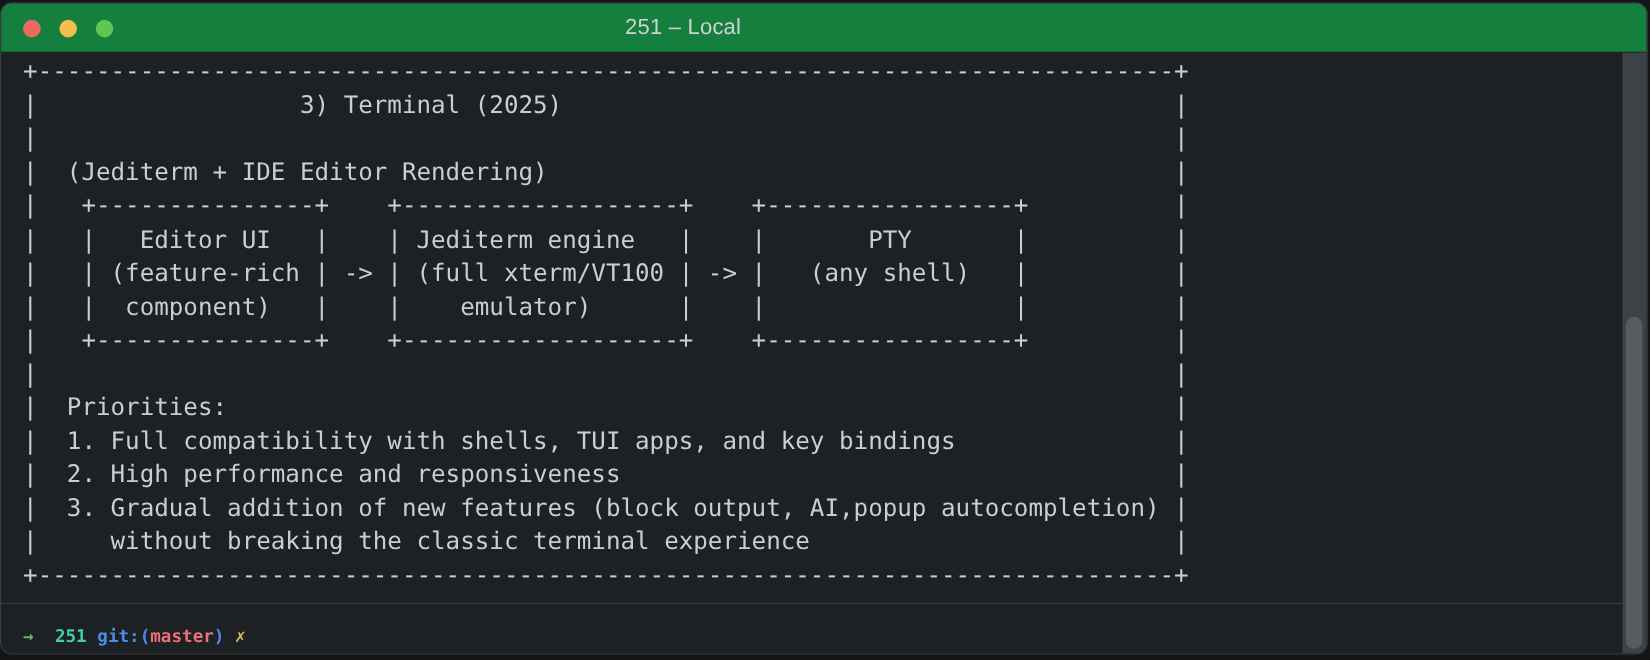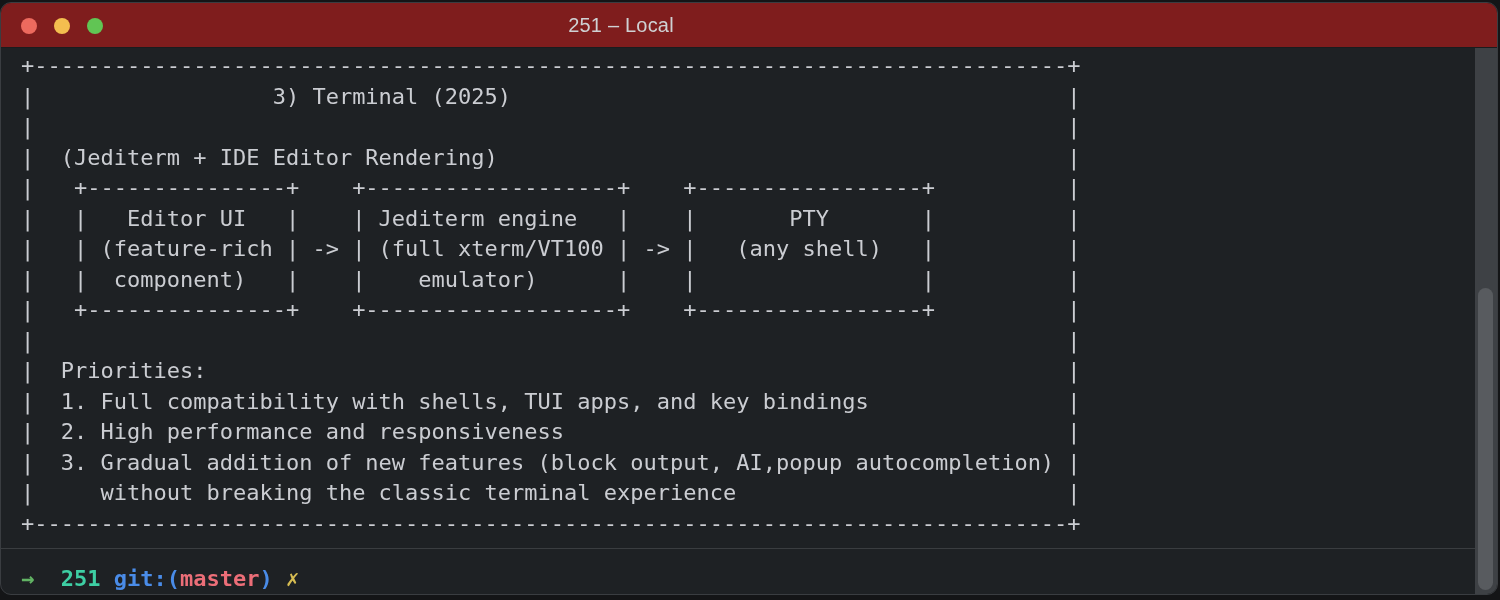--- a/index.html
+++ b/index.html
@@ -7,21 +7,21 @@
     width:1500px;height:600px;position:relative;overflow:hidden;
     background:#141517;
     font-family:"Liberation Sans", sans-serif;
   }
   .window{
     position:absolute;left:0;top:2px;width:1498px;height:593px;
     background:#1e2124;border:1px solid #3a3d41;border-radius:11px;
     overflow:hidden;box-sizing:border-box;
   }
   .titlebar{
-    position:relative;height:44px;background:#7f1d1d;
+    position:relative;height:44px;background:#15803d;
     border-bottom:1px solid #1a1c1e;
   }
   .traffic{position:absolute;top:15px;left:20px;display:flex;gap:17px;}
   .light{width:16px;height:16px;border-radius:50%;}
   .win-title{
     position:absolute;left:620px;top:50%;transform:translate(-50%,-50%);
     color:#cfd1d3;font-size:20px;letter-spacing:.2px;white-space:nowrap;
   }
   .content{
     position:absolute;left:0;top:45px;right:0;height:500px;
@@ -42,21 +42,21 @@
   }
   .separator{
     position:absolute;left:0;right:22px;top:545px;height:1px;background:#3a3d40;
   }
   .promptbar{
     position:absolute;left:0;right:22px;top:546px;height:47px;
   }
   .prompt-line{
     position:absolute;left:20px;top:15px;white-space:pre;
     font-family:"DejaVu Sans Mono","Liberation Mono",monospace;
-    font-size:22px;line-height:30px;font-weight:bold;
+    font-size:16px;line-height:30px;font-weight:bold;
   }
   .p-cwd{margin-left:2ch;}
   .p-git{margin-left:1ch;}
   .p-dirty{margin-left:1ch;}
 </style>
 </head>
 <body>
 
 <div class="window">
 

